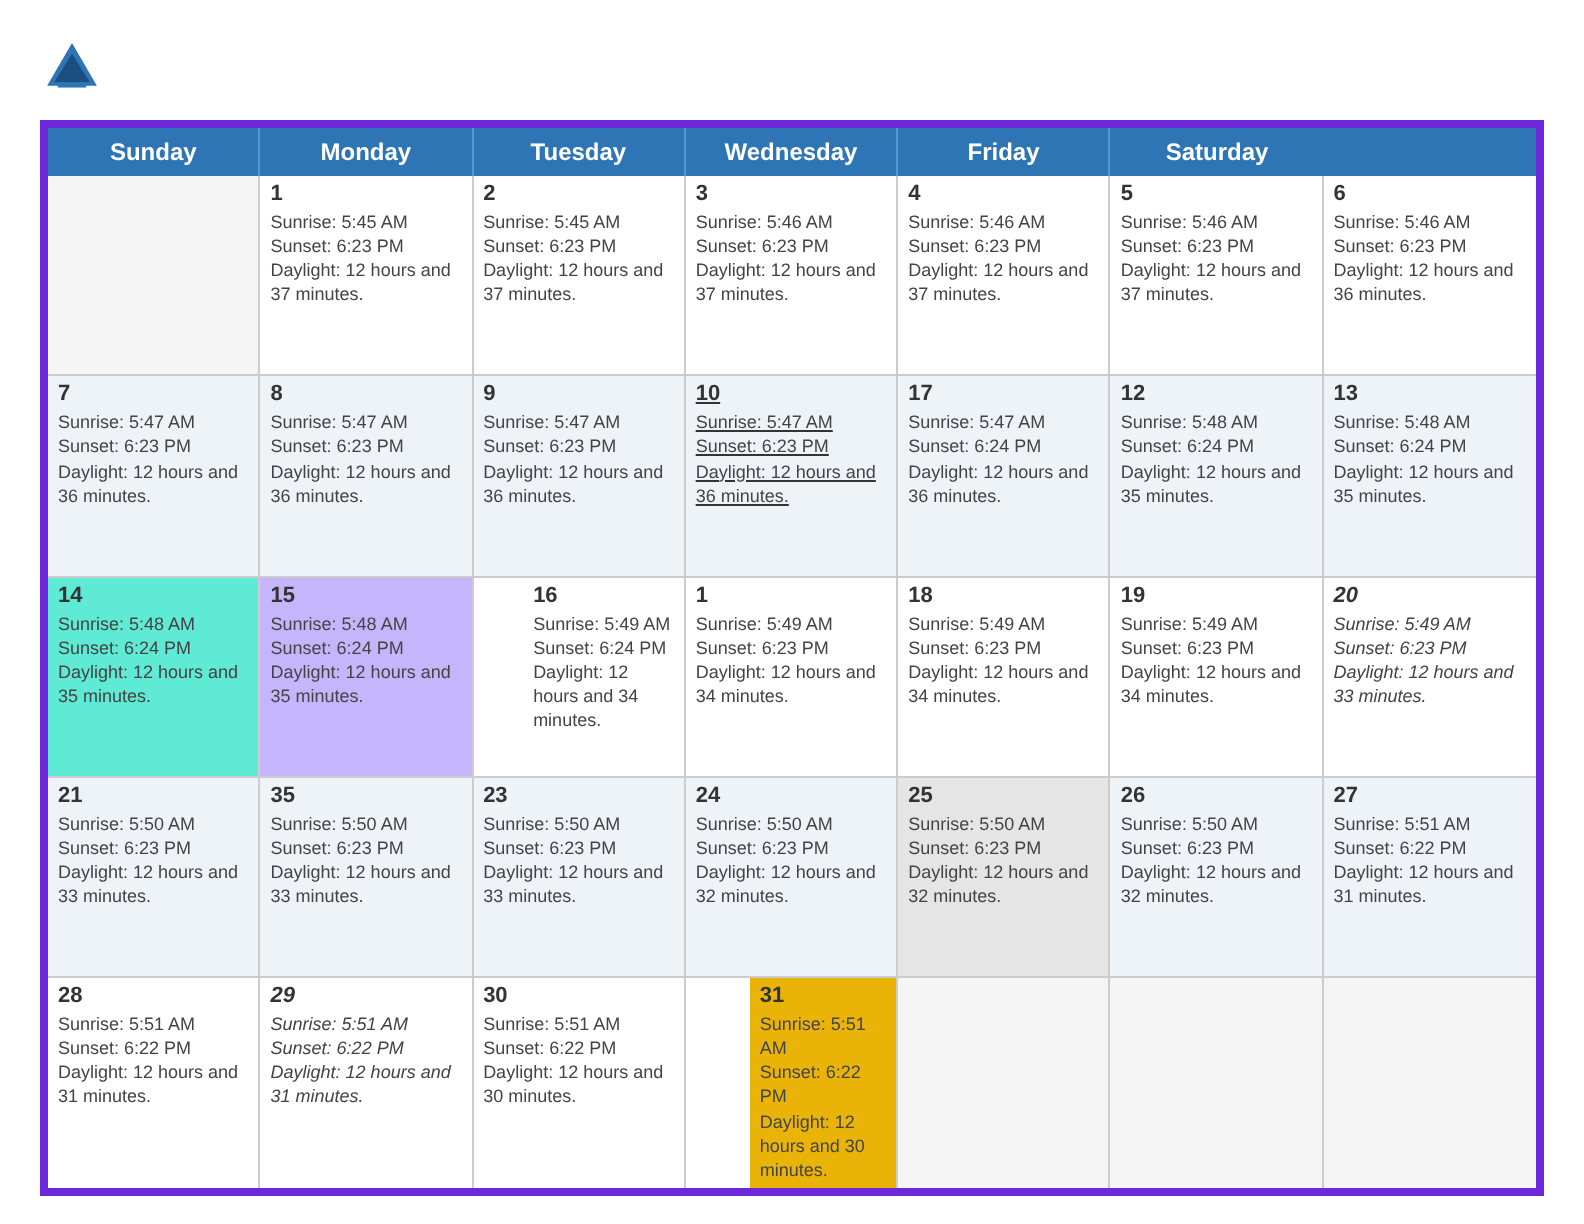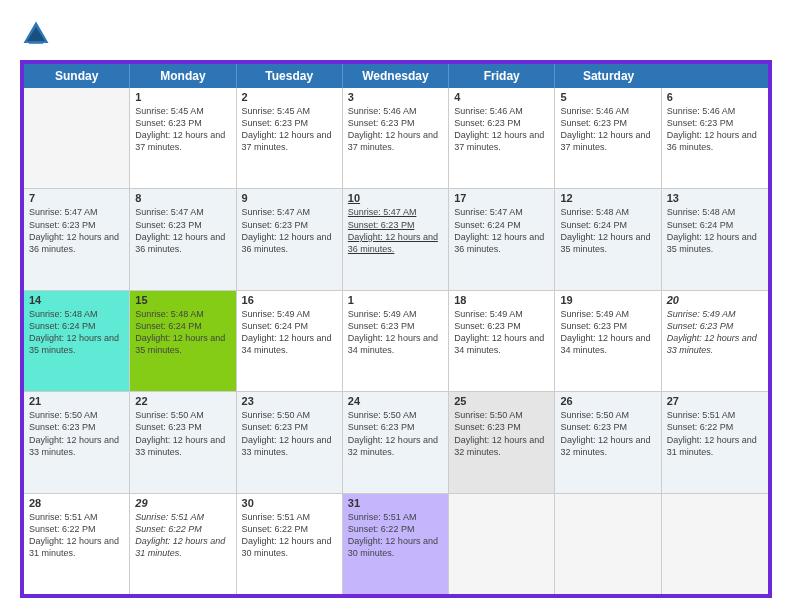--- a/index.html
+++ b/index.html
@@ -233,27 +233,27 @@
 Daylight: 12 hours and 35 minutes.</div>
           </div>
         </div>
         <div class="cal-row">
           <div class="cal-cell" style="background: #5eead4;">
             <div class="day-num">14</div>
             <div class="day-info" style="white-space: pre-line;">Sunrise: 5:48 AM
 Sunset: 6:24 PM
 Daylight: 12 hours and 35 minutes.</div>
           </div>
-          <div class="cal-cell" style="background: #84cc16;">
+          <div class="cal-cell" style="background: #c4b5fd;">
             <div class="day-num">15</div>
             <div class="day-info" style="white-space: pre-line;">Sunrise: 5:48 AM
 Sunset: 6:24 PM
 Daylight: 12 hours and 35 minutes.</div>
           </div>
-          <div class="cal-cell" style="background: rgb(255, 255, 255);">
+          <div class="cal-cell" style="background: rgb(255, 255, 255); margin-left: 25px;">
             <div class="day-num">16</div>
             <div class="day-info" style="white-space: pre-line;">Sunrise: 5:49 AM
 Sunset: 6:24 PM
 Daylight: 12 hours and 34 minutes.</div>
           </div>
           <div class="cal-cell" style="background: rgb(255, 255, 255);">
             <div class="day-num">1</div>
             <div class="day-info" style="white-space: pre-line;">Sunrise: 5:49 AM
 Sunset: 6:23 PM
 Daylight: 12 hours and 34 minutes.</div>
@@ -278,21 +278,21 @@
           </div>
         </div>
         <div class="cal-row">
           <div class="cal-cell" style="background: rgb(238, 243, 248);">
             <div class="day-num">21</div>
             <div class="day-info" style="white-space: pre-line;">Sunrise: 5:50 AM
 Sunset: 6:23 PM
 Daylight: 12 hours and 33 minutes.</div>
           </div>
           <div class="cal-cell" style="background: rgb(238, 243, 248);">
-            <div class="day-num">22</div>
+            <div class="day-num">35</div>
             <div class="day-info" style="white-space: pre-line;">Sunrise: 5:50 AM
 Sunset: 6:23 PM
 Daylight: 12 hours and 33 minutes.</div>
           </div>
           <div class="cal-cell" style="background: rgb(238, 243, 248);">
             <div class="day-num">23</div>
             <div class="day-info" style="white-space: pre-line;">Sunrise: 5:50 AM
 Sunset: 6:23 PM
 Daylight: 12 hours and 33 minutes.</div>
           </div>
@@ -333,21 +333,21 @@
             <div class="day-info" style="white-space: pre-line;">Sunrise: 5:51 AM
 Sunset: 6:22 PM
 Daylight: 12 hours and 31 minutes.</div>
           </div>
           <div class="cal-cell" style="background: rgb(255, 255, 255);">
             <div class="day-num">30</div>
             <div class="day-info" style="white-space: pre-line;">Sunrise: 5:51 AM
 Sunset: 6:22 PM
 Daylight: 12 hours and 30 minutes.</div>
           </div>
-          <div class="cal-cell" style="background: #c4b5fd;">
+          <div class="cal-cell" style="background: #eab308; margin-left: 32px;">
             <div class="day-num">31</div>
             <div class="day-info" style="white-space: pre-line;">Sunrise: 5:51 AM
 Sunset: 6:22 PM
 Daylight: 12 hours and 30 minutes.</div>
           </div>
           <div class="cal-cell empty"></div>
           <div class="cal-cell empty"></div>
           <div class="cal-cell empty"></div>
         </div>
       </div>

